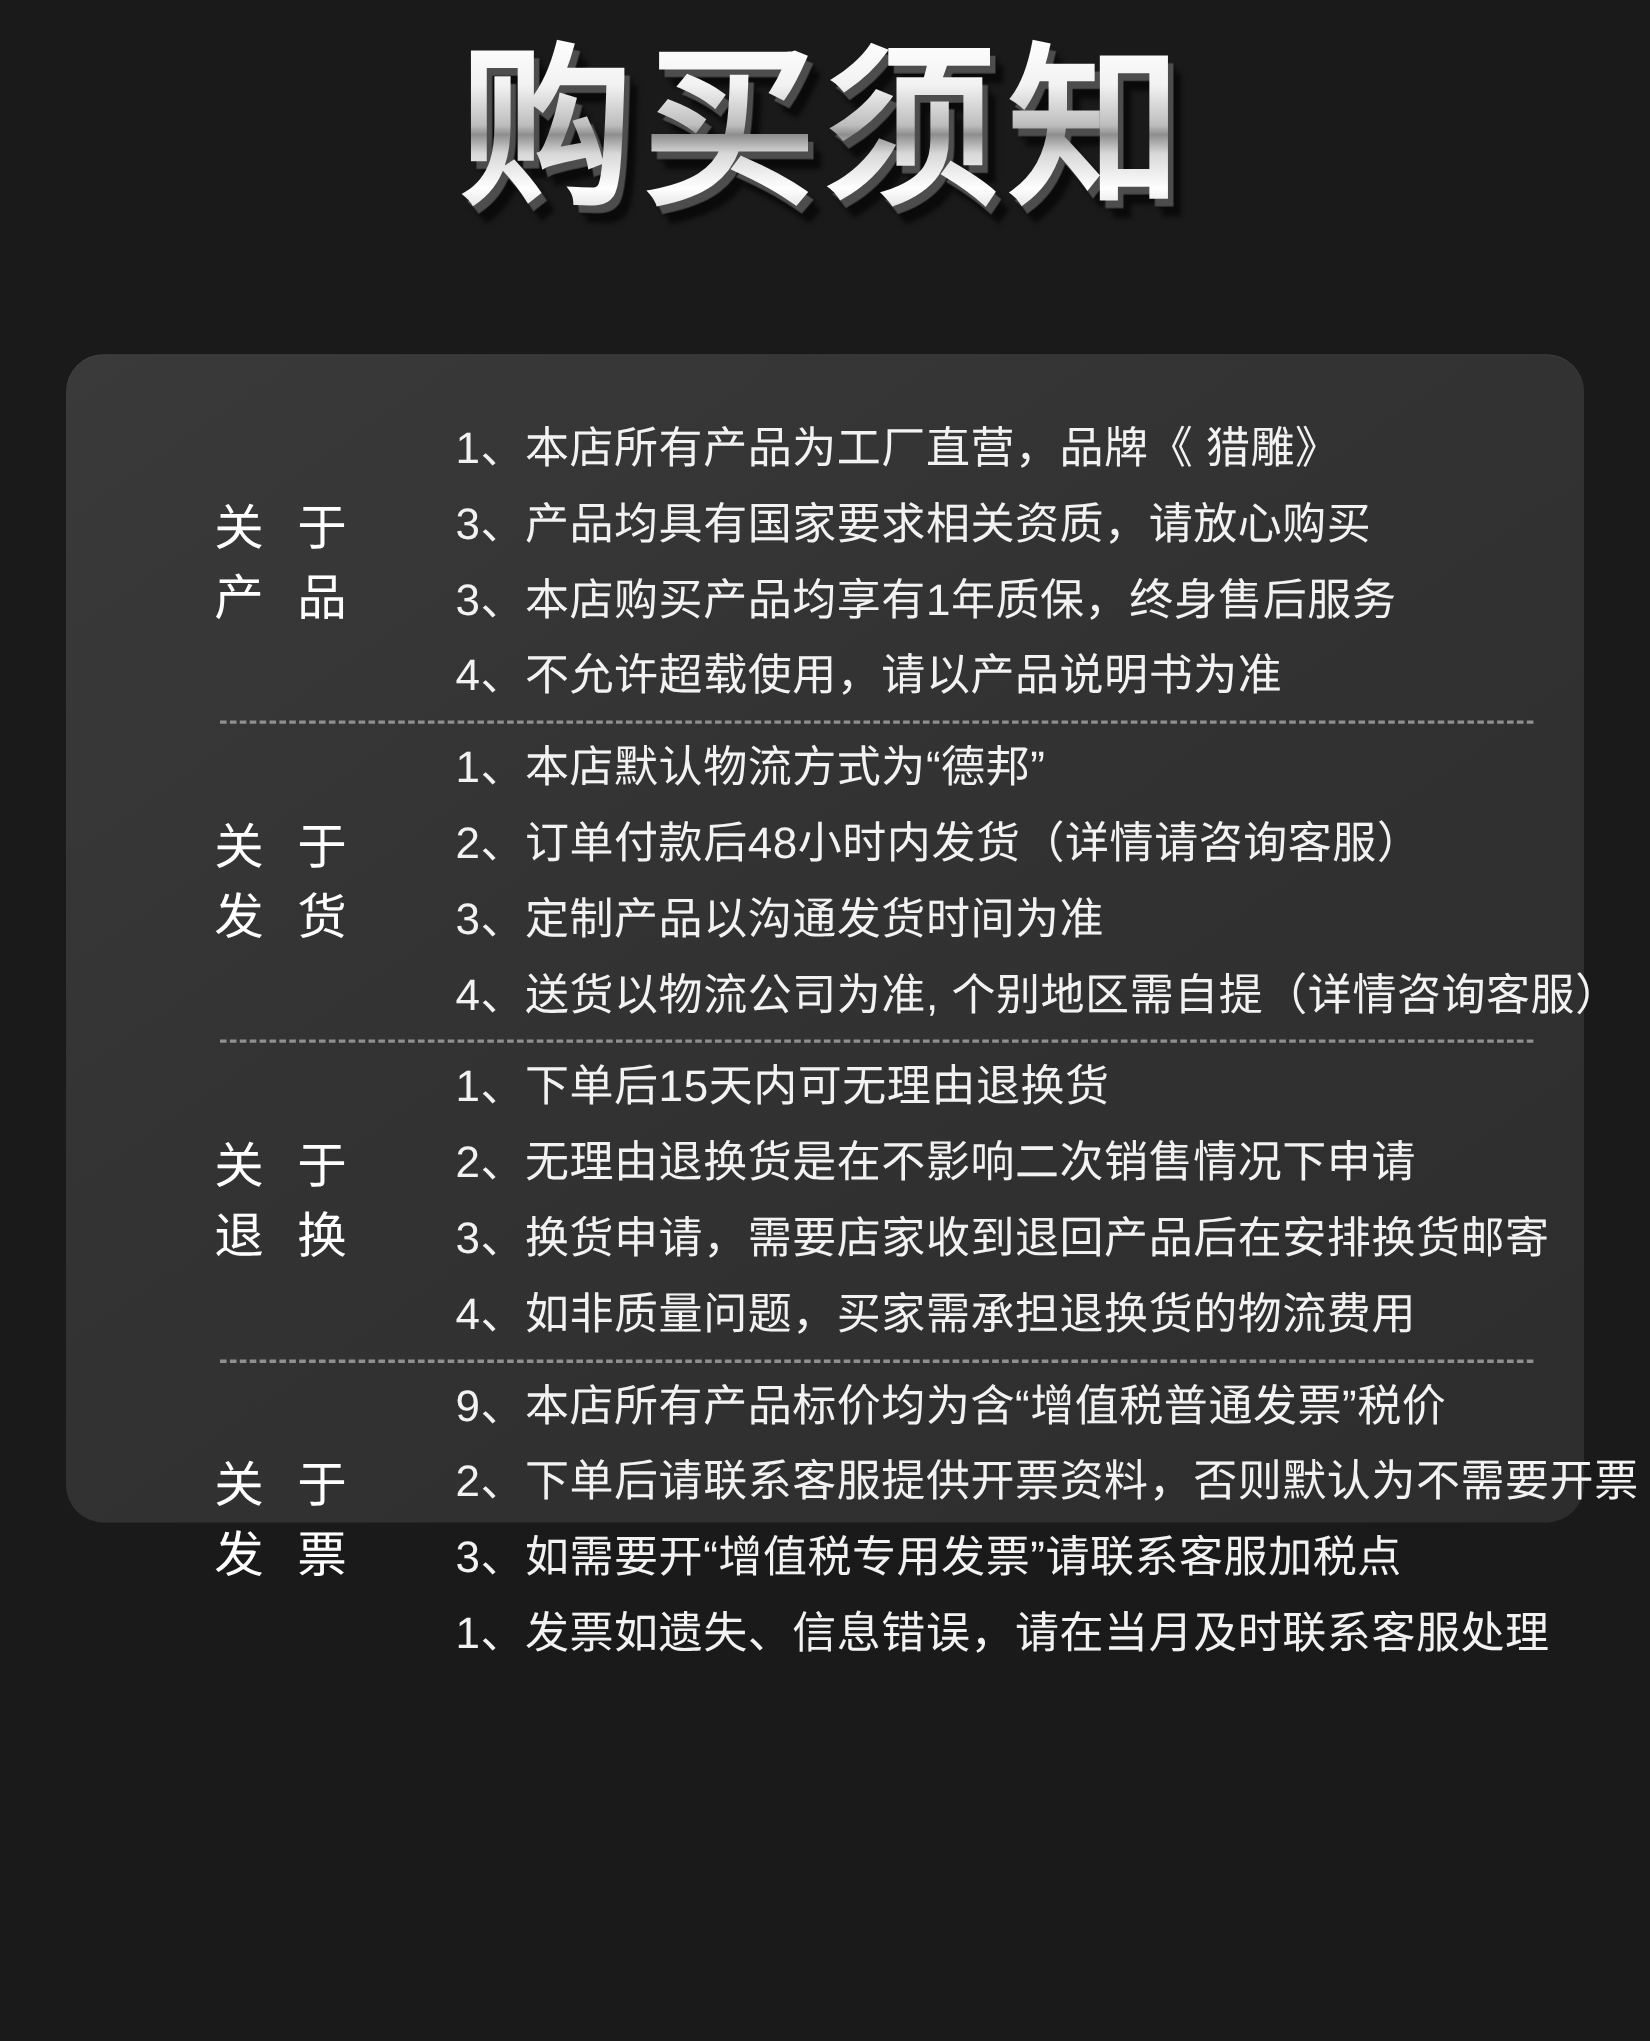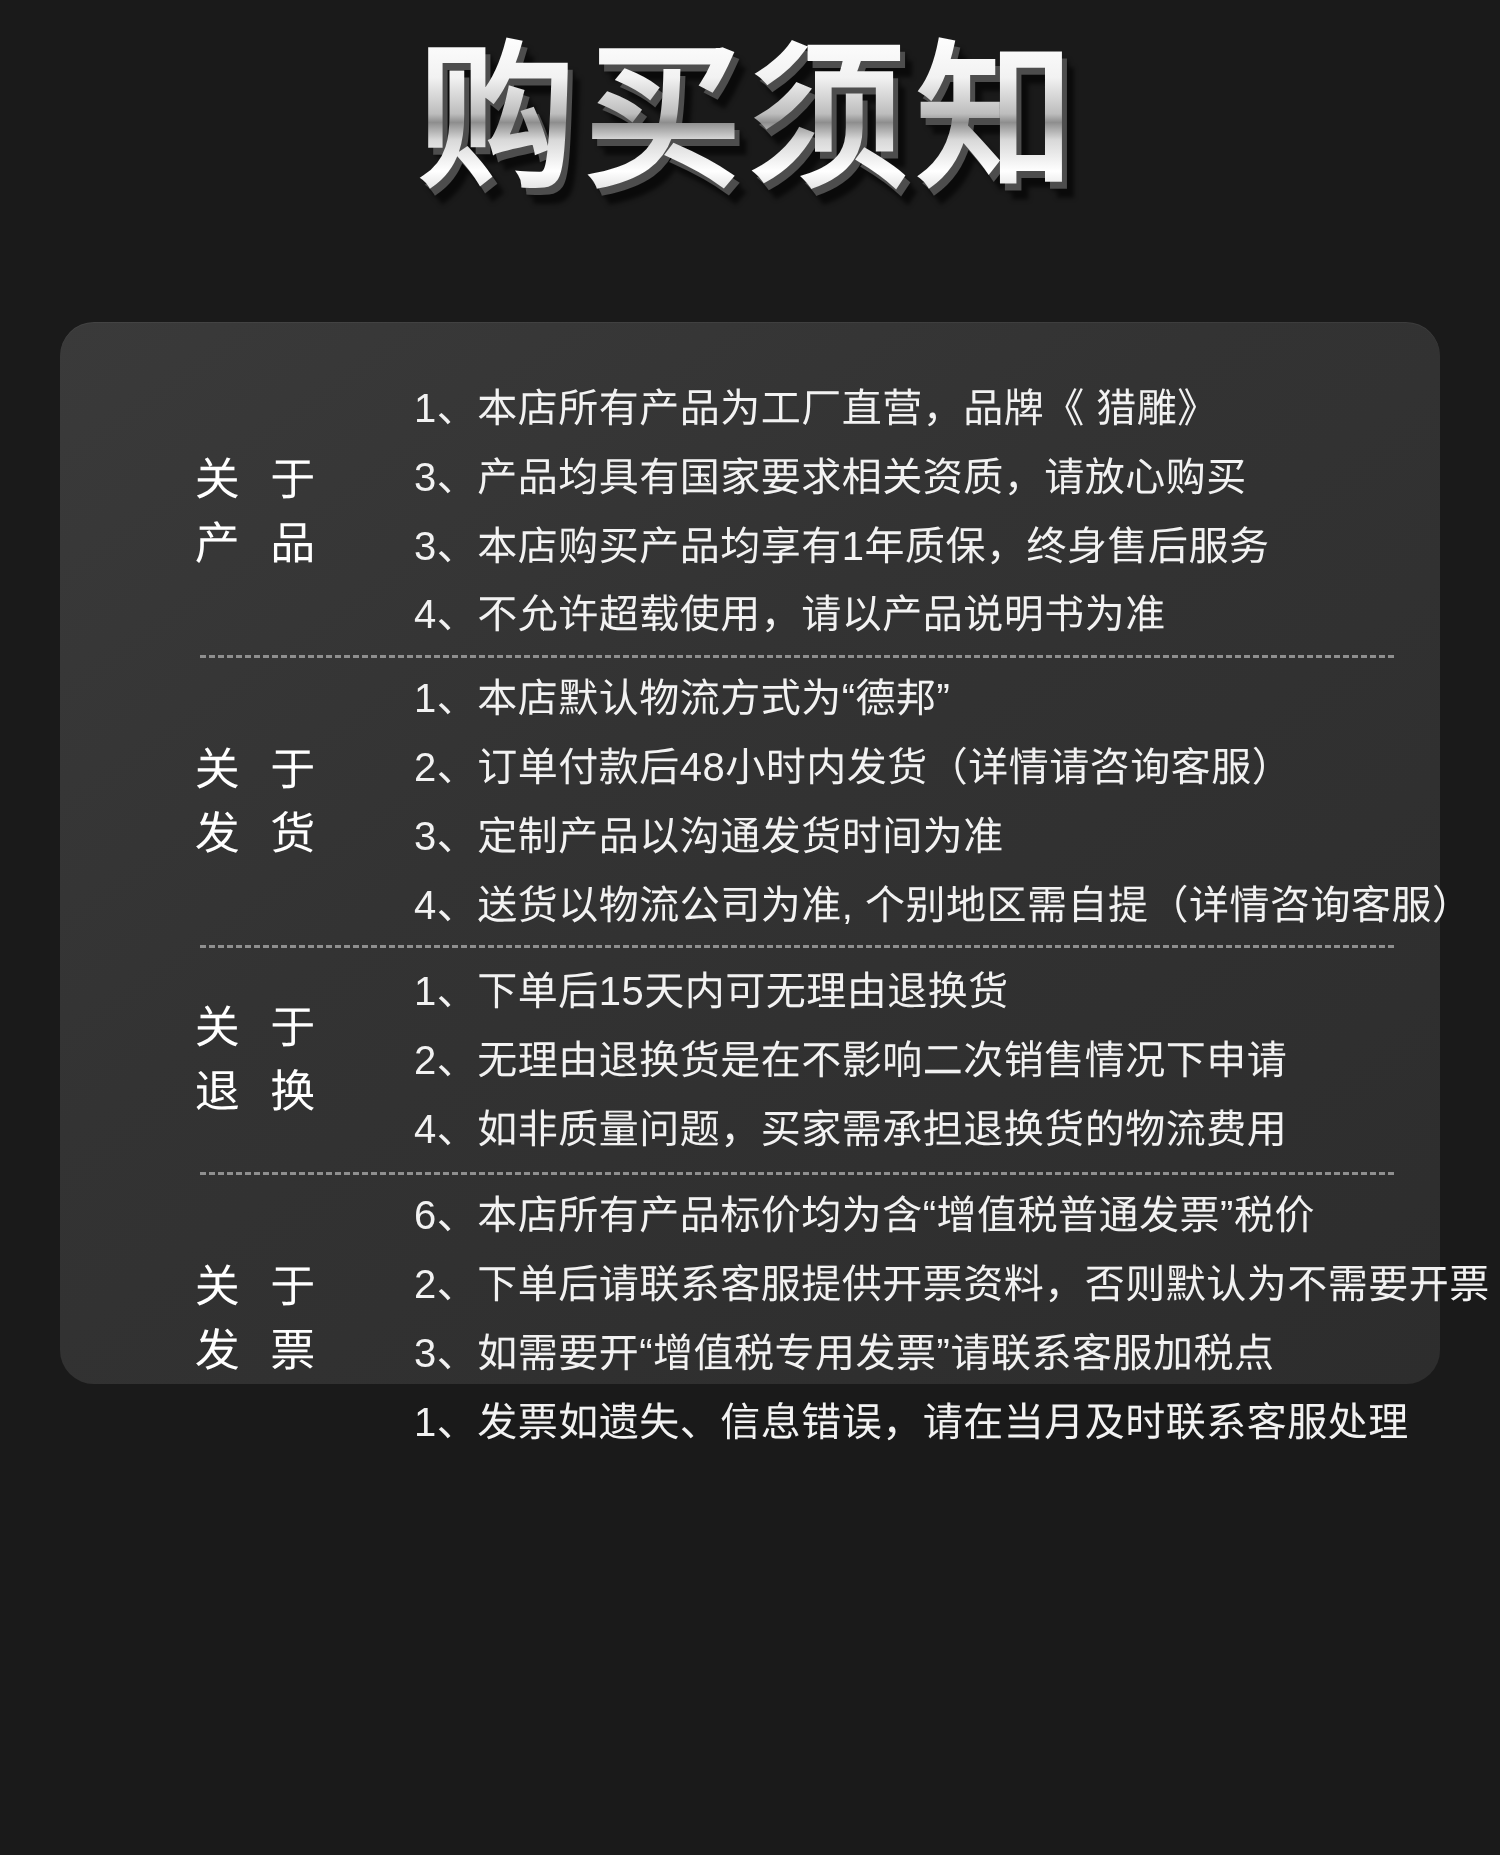--- a/index.html
+++ b/index.html
@@ -136,32 +136,33 @@
   <div class="divider"></div>
 
   <div class="section">
     <div class="section-label">
       <div>关 于</div>
       <div>退 换</div>
     </div>
     <div class="section-items">
       <div class="item">1、下单后15天内可无理由退换货</div>
       <div class="item">2、无理由退换货是在不影响二次销售情况下申请</div>
+      <div class="item">3、换货申请，需要店家收到退回产品后在安排换货邮寄</div>
       <div class="item">4、如非质量问题，买家需承担退换货的物流费用</div>
     </div>
   </div>
 
   <div class="divider"></div>
 
   <div class="section">
     <div class="section-label">
       <div>关 于</div>
       <div>发 票</div>
     </div>
     <div class="section-items">
-      <div class="item">6、本店所有产品标价均为含“增值税普通发票”税价</div>
+      <div class="item">9、本店所有产品标价均为含“增值税普通发票”税价</div>
       <div class="item">2、下单后请联系客服提供开票资料，否则默认为不需要开票</div>
       <div class="item">3、如需要开“增值税专用发票”请联系客服加税点</div>
       <div class="item">1、发票如遗失、信息错误，请在当月及时联系客服处理</div>
     </div>
   </div>
 
 </div>
 
 </body></html>

